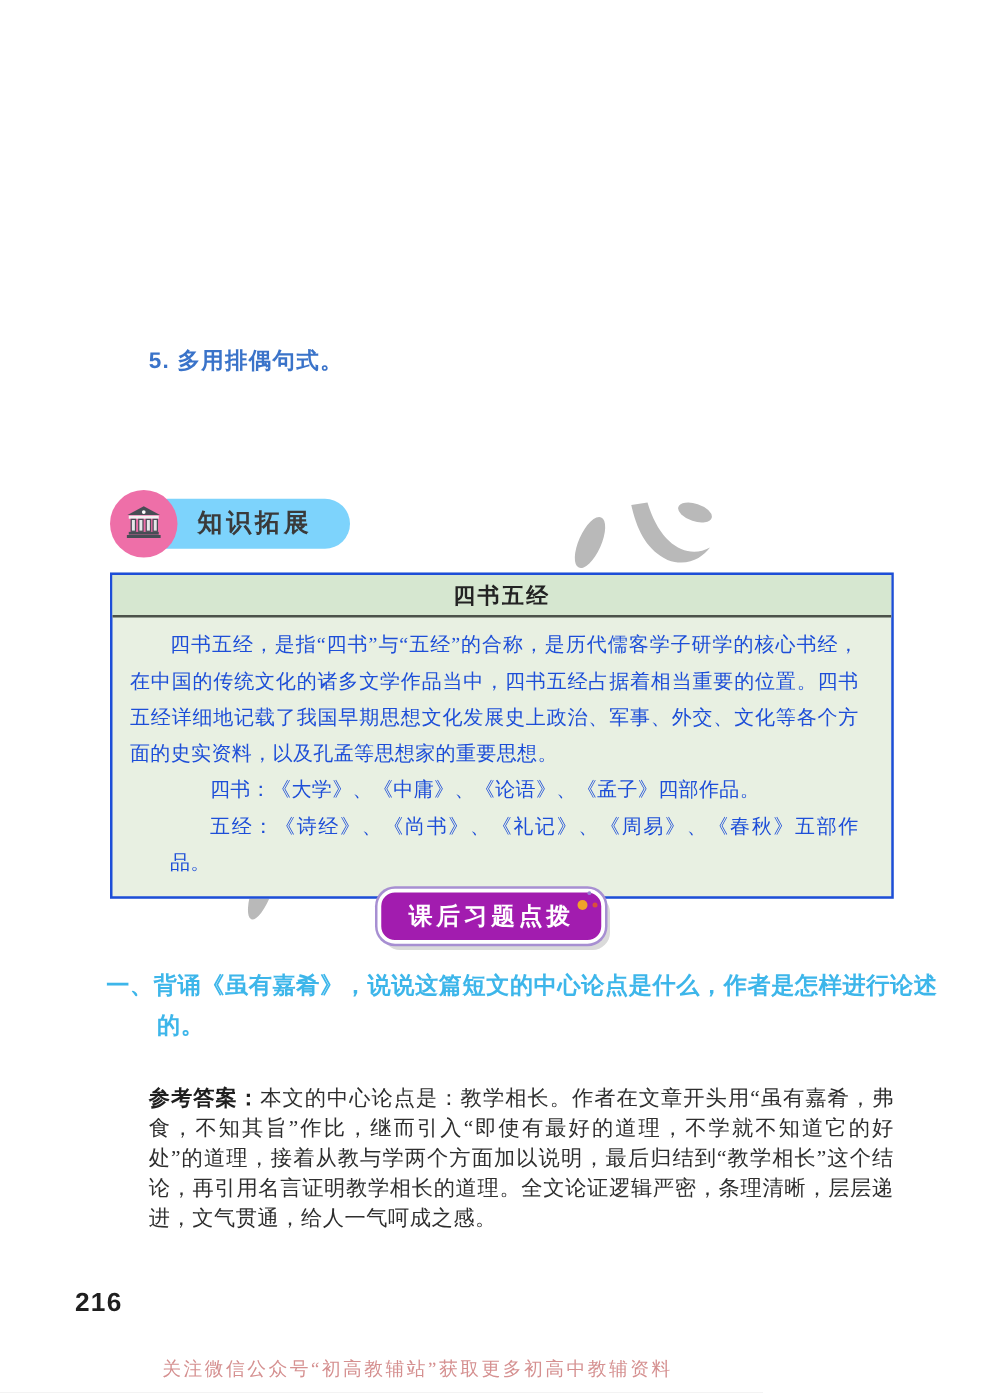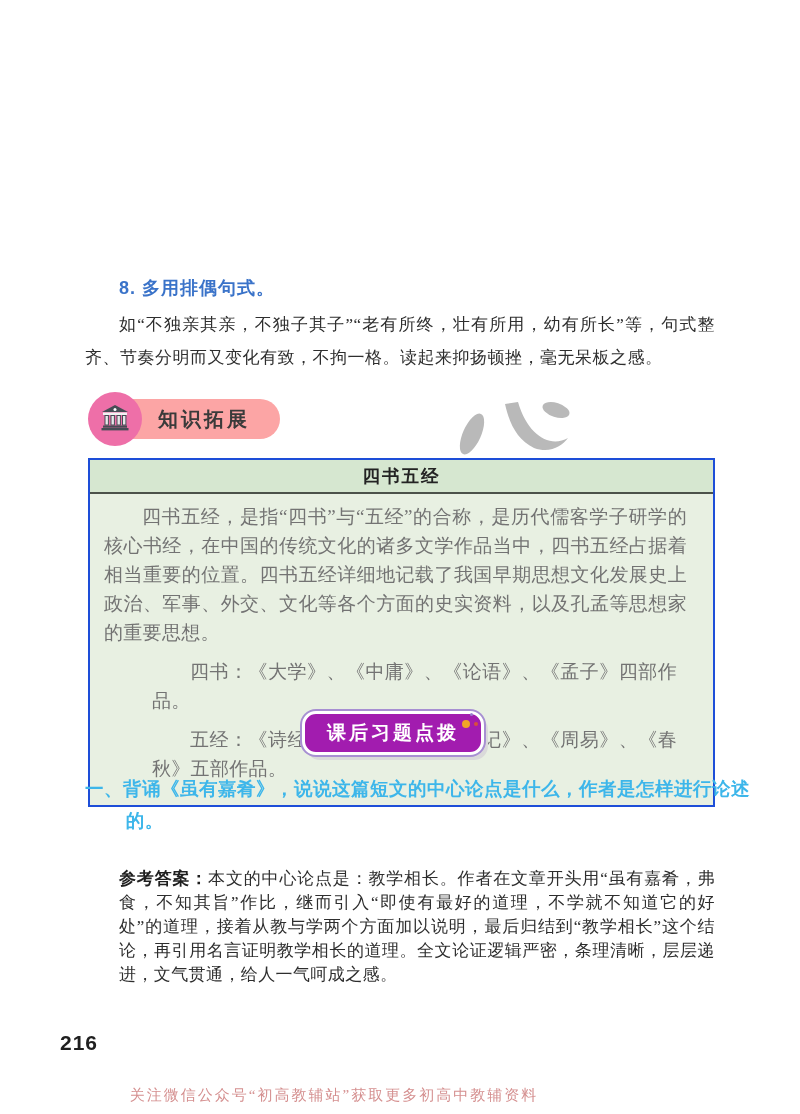--- a/index.html
+++ b/index.html
@@ -15,21 +15,21 @@
   .p1{top:100px;}
   .p2{top:308px;text-indent:2em;}
   .point-heading{
     position:absolute;left:119px;top:276px;
     font-family:"Liberation Sans","DejaVu Sans",sans-serif;
     font-weight:bold;font-size:18px;color:#3a73c9;letter-spacing:1px;
   }
   
   .kn-badge{position:absolute;left:88px;top:392px;display:flex;align-items:center;height:54px;}
   .kn-pill{
-    height:40px;line-height:40px;background:#fca5a5;border-radius:20px;
+    height:40px;line-height:40px;background:#7dd3fc;border-radius:20px;
     padding:0 30px 0 44px;margin-left:-28px;
     font-family:"Liberation Sans","DejaVu Sans",sans-serif;
     font-weight:bold;font-size:20px;color:#3a3a3a;letter-spacing:3px;
   }
   .kn-circle{
     position:relative;z-index:2;width:54px;height:54px;border-radius:50%;
     background:#ee6fa8;display:flex;align-items:center;justify-content:center;
   }
   
   .wm{position:absolute;pointer-events:none;}
@@ -39,23 +39,23 @@
   .greenbox{
     position:absolute;left:88px;top:458px;width:623px;
     border:2px solid #1d4ed8;background:#e8f0e2;
   }
   .greenbox-header{
     background:#d6e7d0;border-bottom:2px solid #4c524a;
     text-align:center;font-weight:bold;font-size:17.5px;
     line-height:32px;letter-spacing:2px;color:#232323;
     font-family:"Liberation Sans","DejaVu Sans",sans-serif;
   }
-  .greenbox-body{padding:8px 26px 12px 14px;font-size:19px;line-height:29px;color:#737373;}
+  .greenbox-body{padding:8px 26px 12px 14px;font-size:16px;line-height:29px;color:#1d4ed8;}
   .greenbox-body p{margin:0;text-indent:2em;text-align:justify;letter-spacing:0.3px;}
-  .greenbox-body .bookline{margin:10px;padding-left:2em;letter-spacing:0.3px;}
+  .greenbox-body .bookline{margin:0;padding-left:2em;letter-spacing:0.3px;}
   
   .ex-badge{
     position:absolute;left:302px;top:711px;
     background:#a21caf;border:3px solid #ffffff;border-radius:14px;
     box-shadow:0 0 0 2px #a78fd2, 4px 5px 0 #dadada;
     padding:6px 22px;
     font-family:"Liberation Sans","DejaVu Sans",sans-serif;
     font-weight:bold;font-size:19px;color:#ffffff;letter-spacing:3px;
   }
   .sparkle{position:absolute;left:460px;top:712px;width:24px;height:20px;}
@@ -85,23 +85,22 @@
     position:absolute;left:0;top:1086px;width:668px;text-align:center;
     font-size:15px;color:#d59090;letter-spacing:2px;
   }
 </style>
 </head>
 <body>
 
 <div class="page">
 
 
-  <div class="point-heading">8. 多用排偶句式。</div>
+  <div class="point-heading">5. 多用排偶句式。</div>
 
-  <div class="para p2">如“不独亲其亲，不独子其子”“老有所终，壮有所用，幼有所长”等，句式整齐、节奏分明而又变化有致，不拘一格。读起来抑扬顿挫，毫无呆板之感。</div>
 
   <div class="kn-badge">
     <div class="kn-circle">
       <span>
         <svg width="32" height="32" viewBox="0 0 32 32">
           <polygon points="16,4 29,11 3,11" fill="#474d55"></polygon>
           <circle cx="16" cy="8.6" r="1.5" fill="#ffffff"></circle>
           <rect x="4" y="11.5" width="24" height="2.5" fill="#f2f2f2"></rect>
           <rect x="6" y="14.5" width="3.4" height="9.5" fill="#e8e8ea" stroke="#474d55" stroke-width="1"></rect>
           <rect x="12" y="14.5" width="3.4" height="9.5" fill="#e8e8ea" stroke="#474d55" stroke-width="1"></rect>

